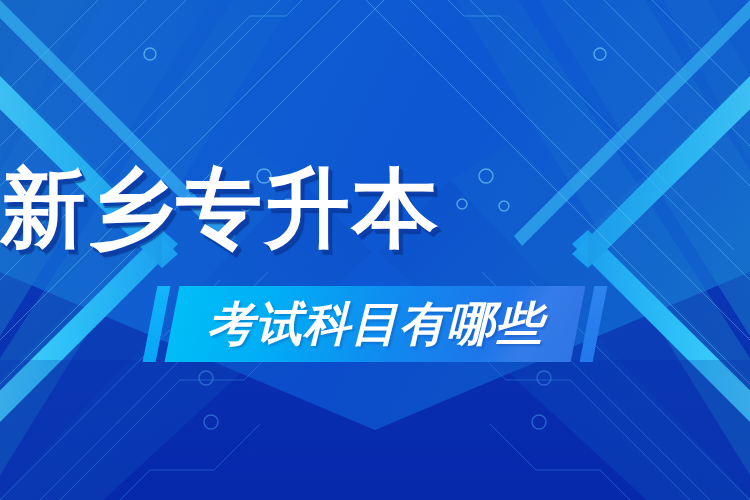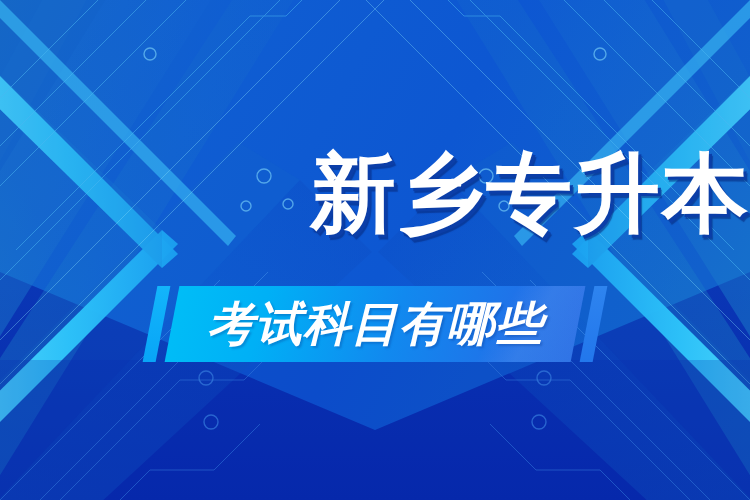--- a/index.html
+++ b/index.html
@@ -32,22 +32,22 @@
     width: 750px;
     height: 500px;
     display: block;
   }
 
   
   .title-wrap {
     position: absolute;
     left: 0;
     right: 0;
-    top: 145px;
-    text-align: right;
+    top: 160px;
+    text-align: left;
     z-index: 20;
     text-decoration: underline;
   }
 
   .main-title {
     display: inline-block;
     font-family: "Liberation Sans", "DejaVu Sans", sans-serif;
     font-weight: bold;
     font-size: 86px;
     line-height: 96px;

